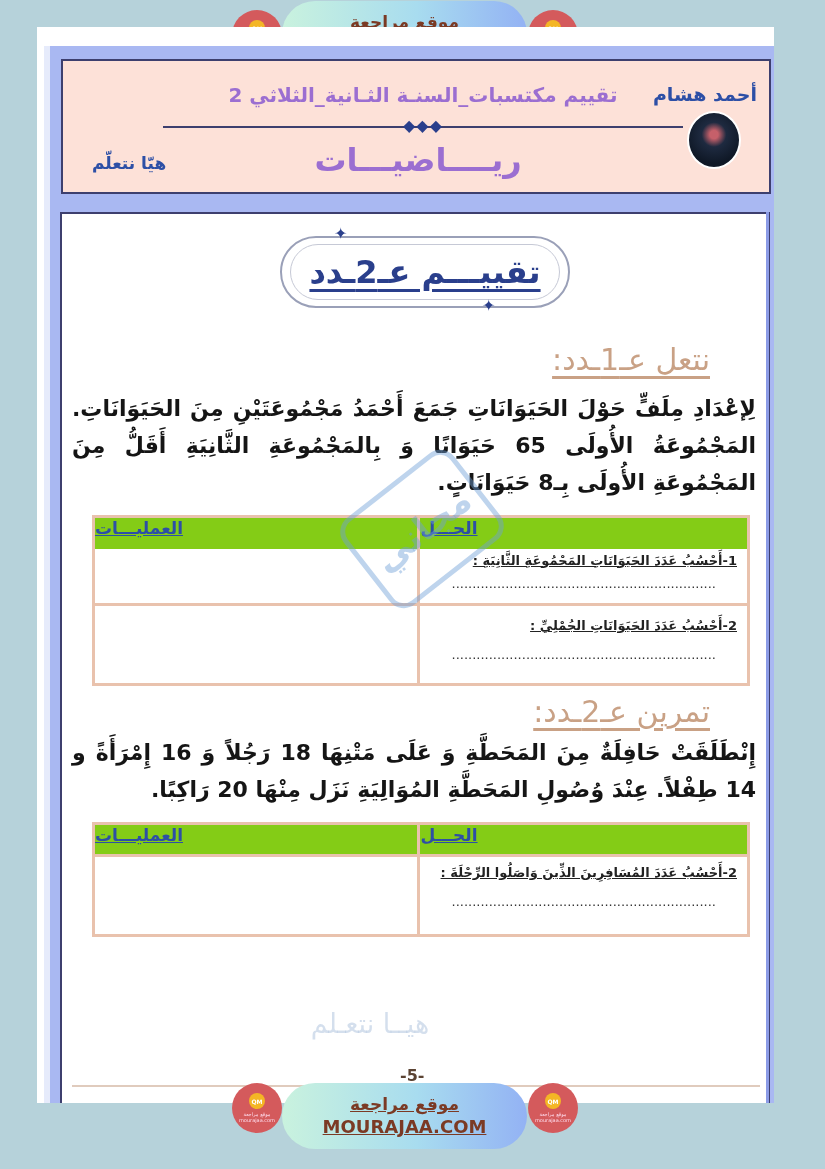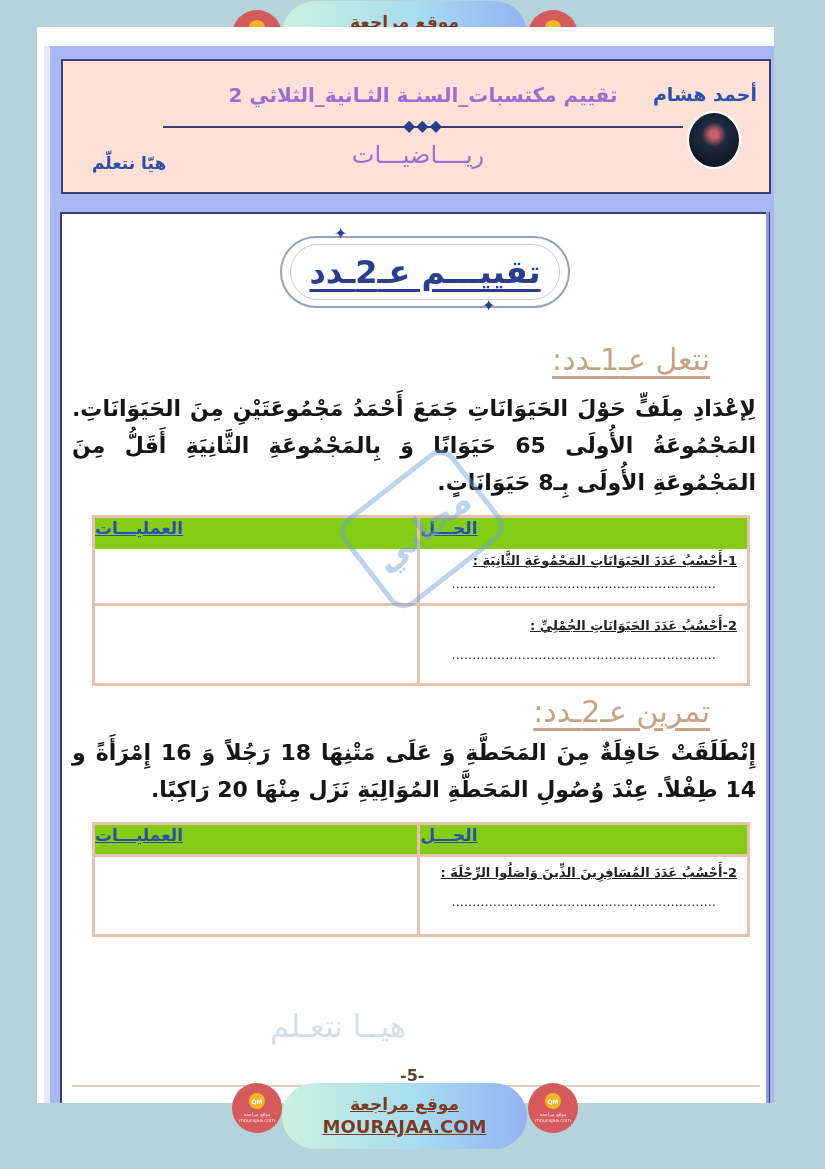--- a/index.html
+++ b/index.html
@@ -41,21 +41,21 @@
     }
     .header-rule {
       position: absolute; left: 100px; top: 65px; width: 520px; height: 2px; background: #3d3f6e;
     }
     .diamonds {
       position: absolute; left: 325px; top: 55px; width: 70px; text-align: center;
       font-size: 16px; color: #2a3f8c; letter-spacing: 1px; line-height: 20px;
     }
     .subject {
       position: absolute; left: 230px; top: 80px; width: 250px; text-align: center;
-      font-weight: normal; font-size: 24px; color: #9b6ed1; direction: rtl; letter-spacing: 4px;
+      font-weight: bold; font-size: 32px; color: #9b6ed1; direction: rtl; letter-spacing: 4px;
     }
     .slogan {
       position: absolute; left: 29px; top: 92px;
       font-weight: bold; font-size: 17px; color: #2d4fa6; direction: rtl;
     }
     .content {
       position: absolute; left: 60px; top: 212px; width: 710px; height: 891px;
       background: #ffffff;
       border: 2px solid #3d3f6e;
       border-bottom: none;
@@ -101,22 +101,22 @@
     .q { font-size: 13px; font-weight: bold; color: #222; text-decoration: underline; text-align: right; }
     .dots { font-size: 13px; color: #333; text-align: center; letter-spacing: 0; margin-top: 8px; overflow: hidden; white-space: nowrap; }
     .watermark {
       position: absolute; left: 290px; top: 260px; width: 140px; height: 110px;
       border: 5px solid rgba(110,160,215,0.45); border-radius: 18px;
       transform: rotate(-38deg);
       display: flex; align-items: center; justify-content: center;
       font-weight: bold; font-size: 36px; color: rgba(110,160,215,0.45); direction: rtl;
     }
     .footer-ghost {
-      position: absolute; left: 270px; top: 1008px; width: 200px; text-align: left;
-      font-size: 31px; color: rgba(160,185,215,0.45); direction: rtl;
+      position: absolute; left: 270px; top: 1008px; width: 200px; text-align: center;
+      font-size: 27px; color: rgba(160,185,215,0.45); direction: rtl;
     }
     .page-num {
       position: absolute; left: 400px; top: 1066px; font-size: 16px; font-weight: bold; color: #5b4333;
     }
     .footer-line {
       position: absolute; left: 72px; top: 1085px; width: 688px; height: 2px; background: #e0cbbd;
     }
     .right-border {
       position: absolute; left: 766px; top: 212px; width: 3px; height: 891px; background: #8b9be6;
     }

